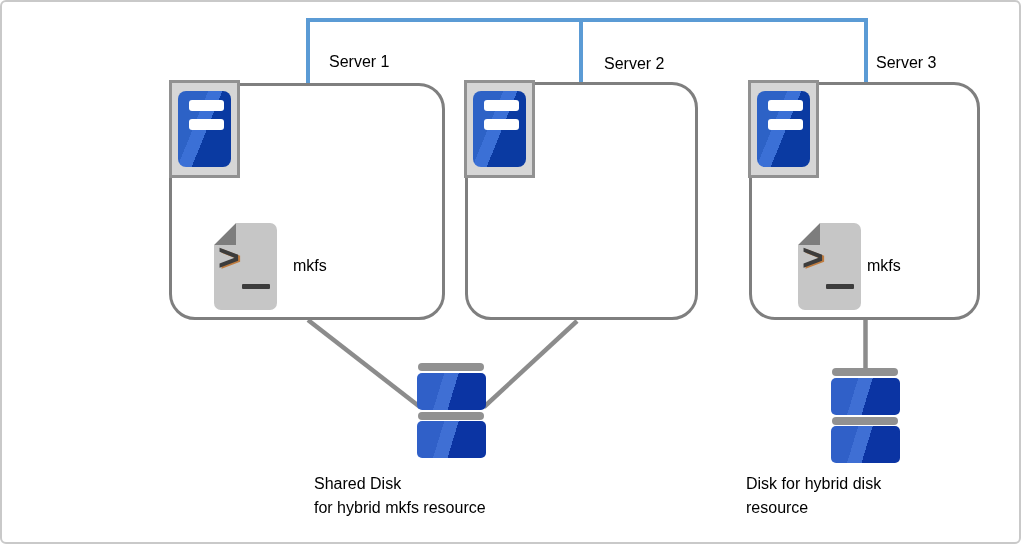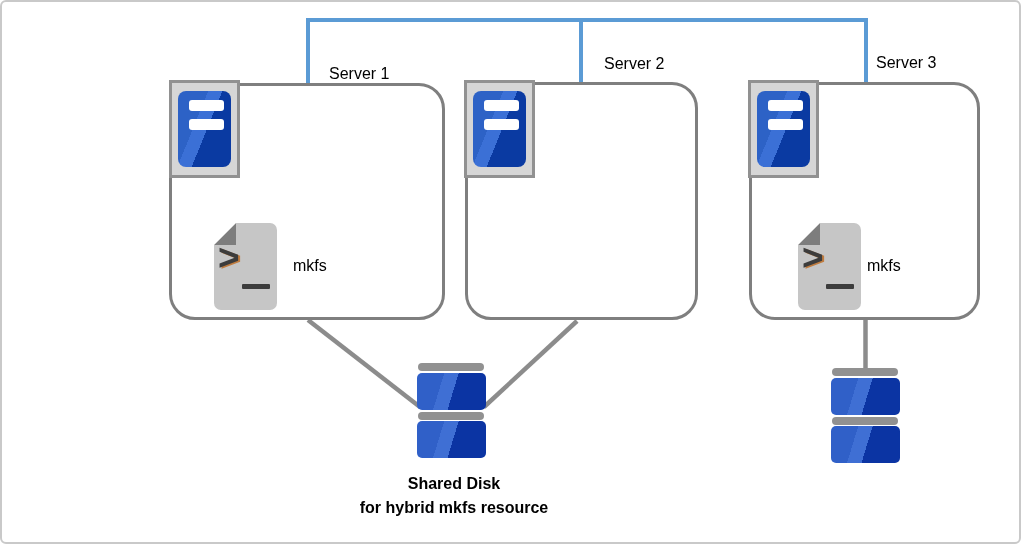--- a/index.html
+++ b/index.html
@@ -117,22 +117,21 @@
     border-radius:5px;
     background:linear-gradient(107deg,#3060c8 34%,#3f6fd4 34%,#3f6fd4 52%,#0b34a3 52%);
   }
   .disk-blue.p1 { top:10px; }
   .disk-blue.p2 { top:58px; }
 
   
   .caption {
     position:absolute;
     font-size:16px; line-height:24px;
-    text-align:center;
-    font-weight:bold;
+    text-align:left;
   }
   .caption.c-shared { left:312px; top:470px; width:280px; }
   .caption.c-hybrid { left:744px; top:470px; width:240px; }
 
   .wires { position:absolute; left:0; top:0; width:1021px; height:544px; }
 </style>
 </head>
 <body>
 
 <div id="canvas">
@@ -141,21 +140,21 @@
   <div class="net net-v v1"></div>
   <div class="net net-v v2"></div>
   <div class="net net-v v3"></div>
 
   <svg class="wires" viewBox="0 0 1021 544">
     <line x1="306" y1="318" x2="418" y2="405" stroke="#8c8c8c" stroke-width="4.5"></line>
     <line x1="575" y1="319" x2="482" y2="405" stroke="#8c8c8c" stroke-width="4.5"></line>
     <line x1="863.5" y1="318" x2="863.5" y2="370" stroke="#8c8c8c" stroke-width="4.5"></line>
   </svg>
 
-  <span class="srv-label" style="left:327px; top:50px;margin-top:12px;">Server 1</span>
+  <span class="srv-label" style="left:327px; top:50px;">Server 1</span>
   <span class="srv-label" style="left:590px; top:52px;margin-left:12px;">Server 2</span>
   <span class="srv-label" style="left:874px; top:51px;">Server 3</span>
 
   <div class="box s1"></div>
   <div class="box s2"></div>
   <div class="box s3"></div>
 
   <div class="icon-frame f1">
     <div class="server-blue">
       <div class="sbar b1"></div>
@@ -200,14 +199,18 @@
     <div class="disk-bar t1"></div>
     <div class="disk-blue p1"></div>
     <div class="disk-bar t2"></div>
     <div class="disk-blue p2"></div>
   </div>
 
   <div class="caption c-shared">
     <div>Shared Disk</div>
     <div>for hybrid mkfs resource</div>
   </div>
+  <div class="caption c-hybrid">
+    <div>Disk for hybrid disk</div>
+    <div>resource</div>
+  </div>
 
 </div>
 
 </body></html>

